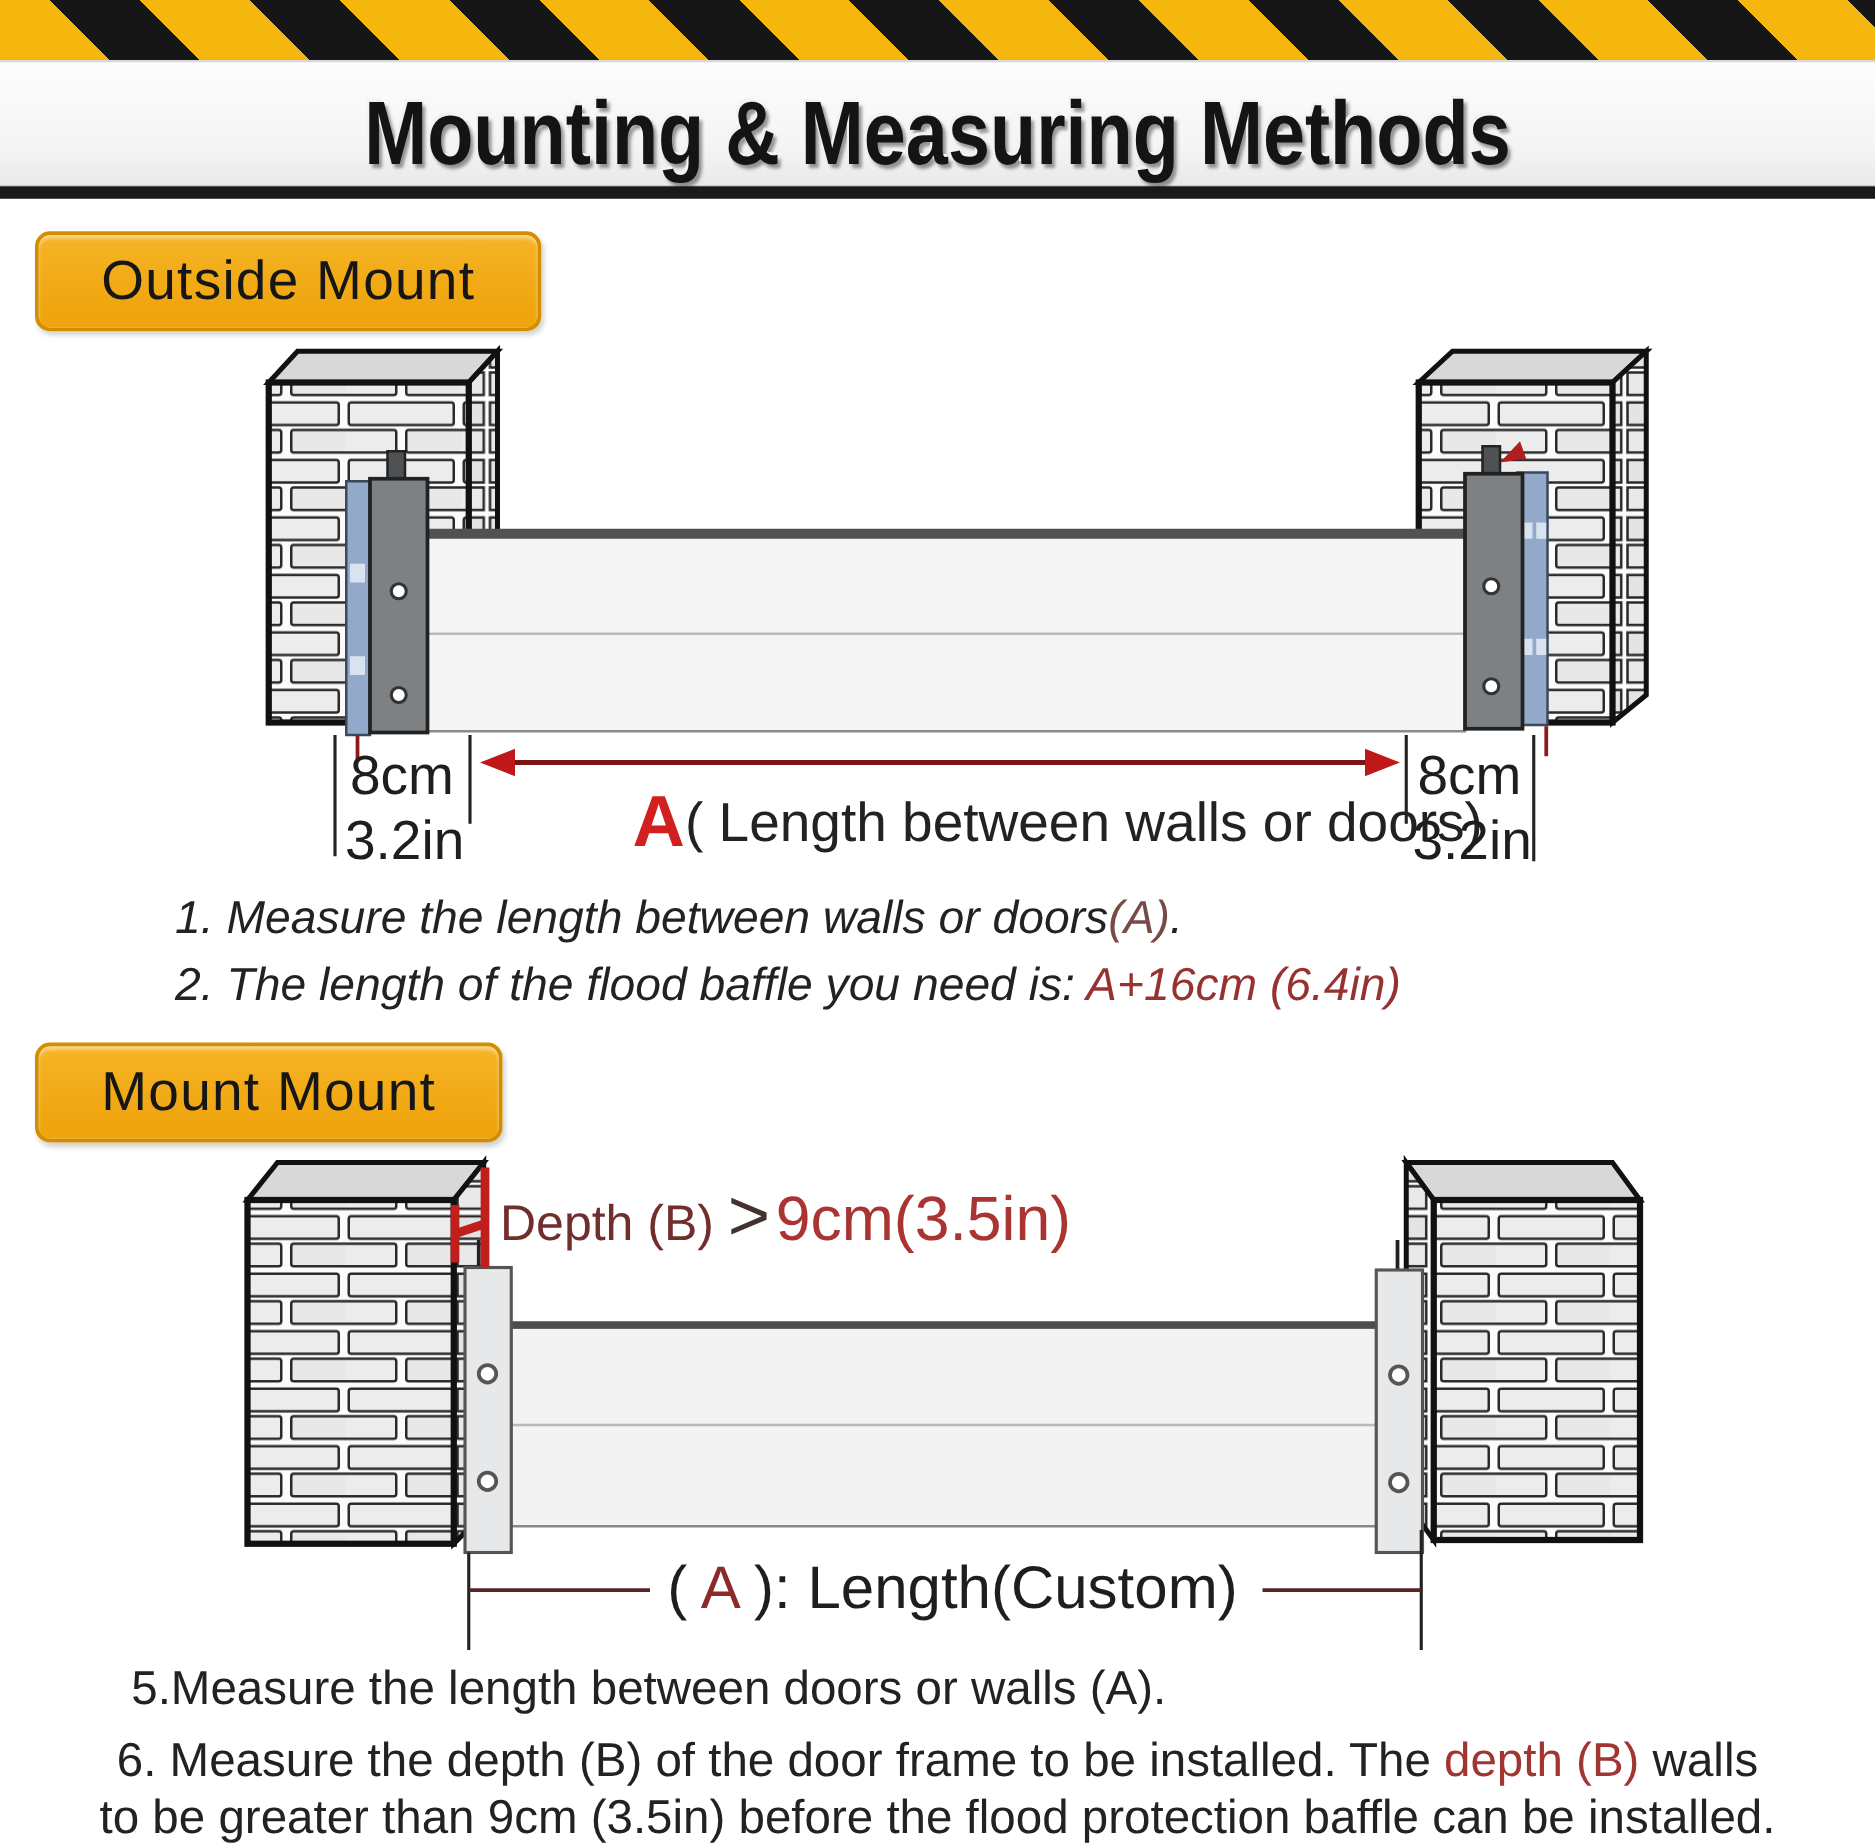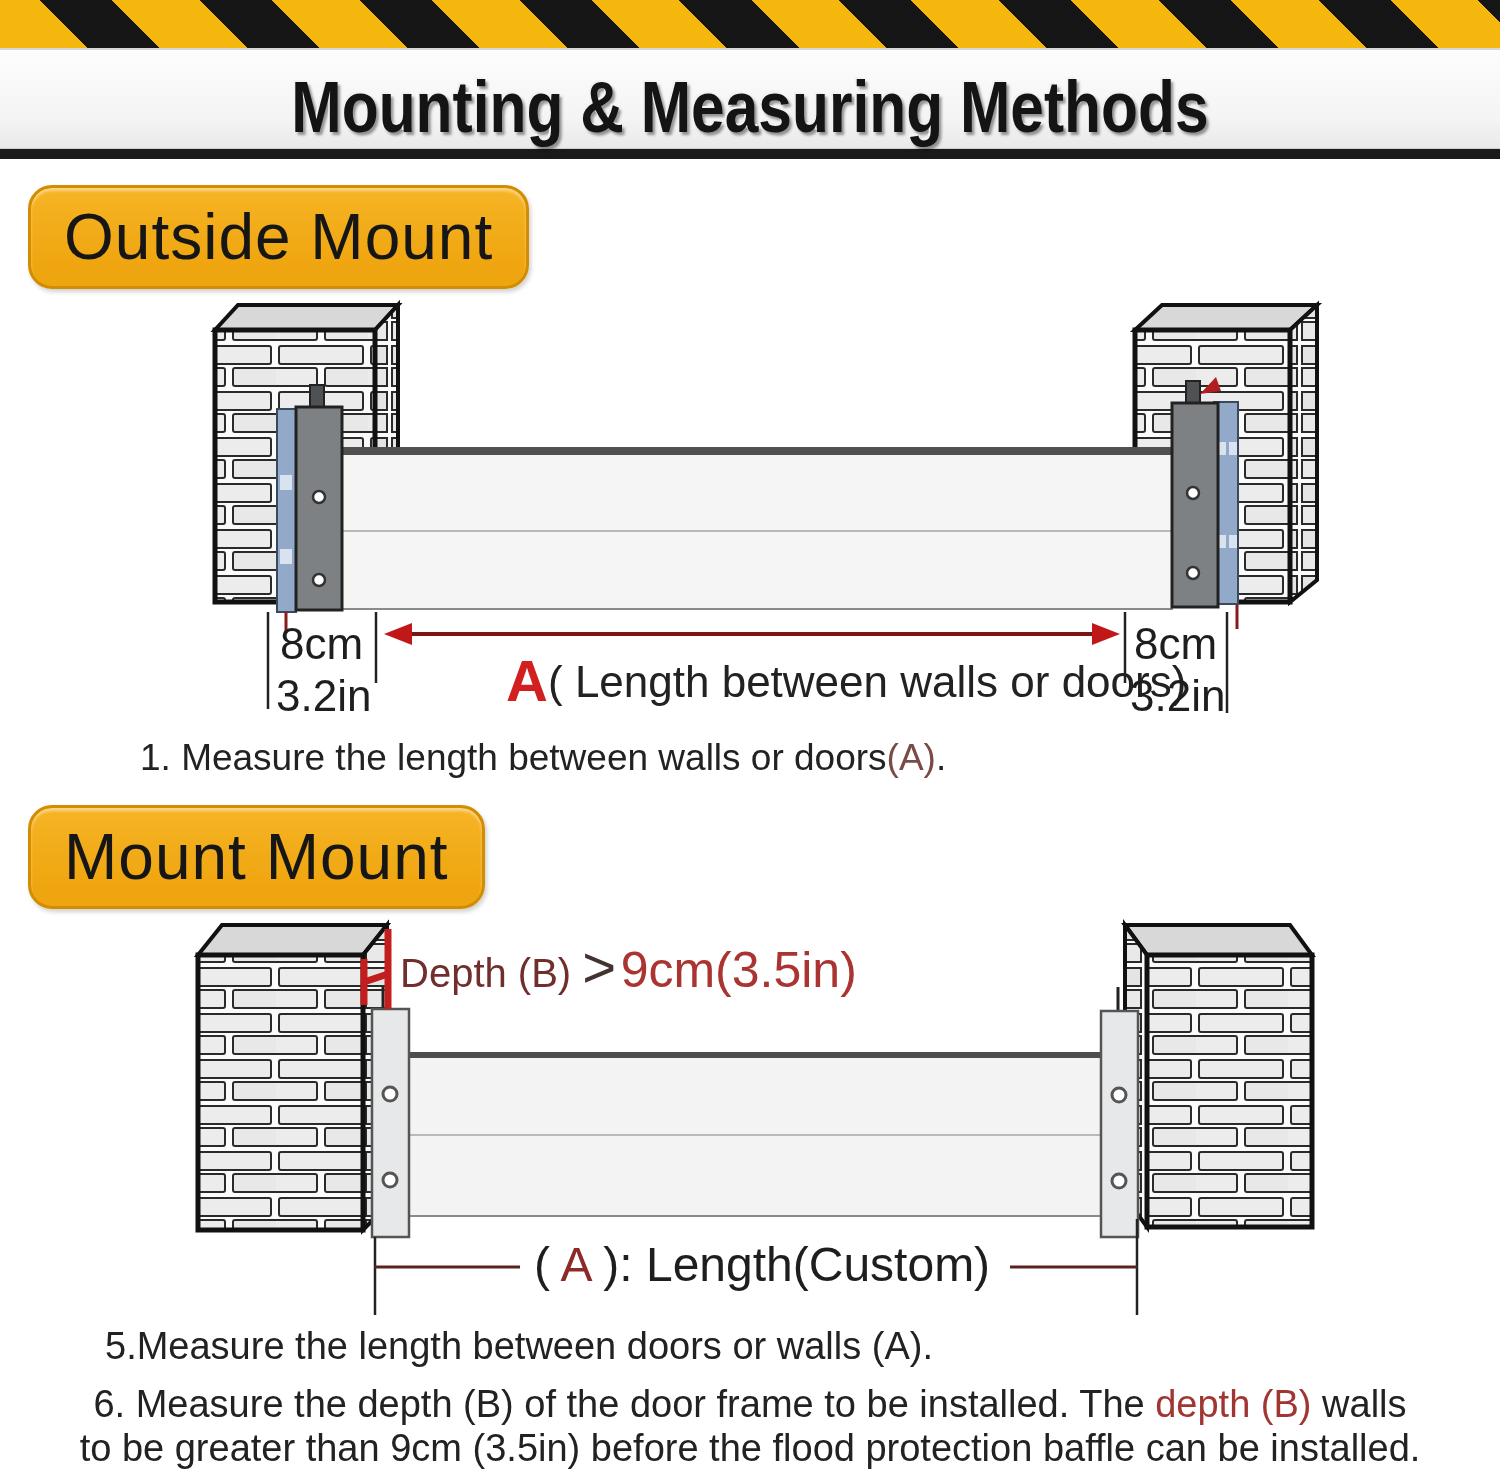--- a/index.html
+++ b/index.html
@@ -22,35 +22,35 @@
     letter-spacing:0px;transform:scaleX(0.84);transform-origin:center;
     text-shadow:-2px -2px 0 #f2f2f2, 3px 3px 3px rgba(0,0,0,0.40);
     white-space:nowrap;
   }
   .black-bar{height:10px;width:100%;background:#1a1a1a;}
 
   
   .badge{
     display:inline-block;
     background:linear-gradient(180deg,#F6B425 0%,#EFA50F 80%);
-    border:3px solid #D28E00;border-radius:24px;
-    padding:12px 33px;
-    font-size:64px;color:#161616;letter-spacing:1px;
+    border:3px solid #D28E00;border-radius:12px;
+    padding:12px 50px;
+    font-size:44px;color:#161616;letter-spacing:1px;
     box-shadow:inset 0 3px 3px rgba(255,255,255,0.45), 2px 3px 4px rgba(0,0,0,0.18);
     white-space:nowrap;
   }
   .badge-outside{margin:26px 0 0 28px;}
   .badge-inside{margin:20px 0 0 28px;}
 
   svg.diagram{display:block;}
   .svg-outside{margin-top:8px;}
   .svg-inside{margin-top:10px;}
 
   
-  .steps-outside{margin:4px 0 0 140px;font-size:37px;color:#222;line-height:1.45;}
+  .steps-outside{margin:4px 0 0 140px;font-size:37px;color:#222;line-height:1.45;font-style:italic;}
   .steps-outside p{margin:0;}
   .accent-dim{color:#7A4A46;}
   .accent-red{color:#963331;}
 
   .steps-inside{margin-top:6px;font-size:38px;color:#222;}
   .steps-inside .s1{margin:0 0 0 105px;}
   .steps-inside .s2{margin:14px 30px 0 30px;text-align:center;line-height:1.18;}
   .accent-depth{color:#A03531;}
 </style>
 </head>
@@ -141,20 +141,21 @@
     <text x="276" y="414" font-size="44" fill="#1e1e1e">3.2in</text>
     <text x="506" y="404" font-size="58" font-weight="bold" fill="#D21F1F">A</text>
     <text x="548" y="400" font-size="44" fill="#222">( Length between walls or doors)</text>
     <text x="1134" y="362" font-size="44" fill="#1e1e1e">8cm</text>
     <text x="1130" y="414" font-size="44" fill="#1e1e1e">3.2in</text>
   </g>
 </svg>
 
 <div class="steps-outside">
   <p><span>1. Measure the length between walls or doors</span><span class="accent-dim">(A)</span><span>.</span></p>
+  <p><span>2. The length of the flood baffle you need is: </span><span class="accent-red">A+16cm (6.4in)</span></p>
 </div>
 
 
 <div class="badge badge-inside">Mount Mount</div>
 
 <svg class="diagram svg-inside" width="1500" height="400" viewBox="0 0 1500 400">
   <defs>
     <pattern id="brickB" width="92" height="46" patternUnits="userSpaceOnUse">
       <rect width="92" height="46" fill="#FBFBFB"></rect>
       <rect x="3" y="3" width="84" height="18" rx="2" fill="#ECECEC" stroke="#2a2a2a" stroke-width="2"></rect>

